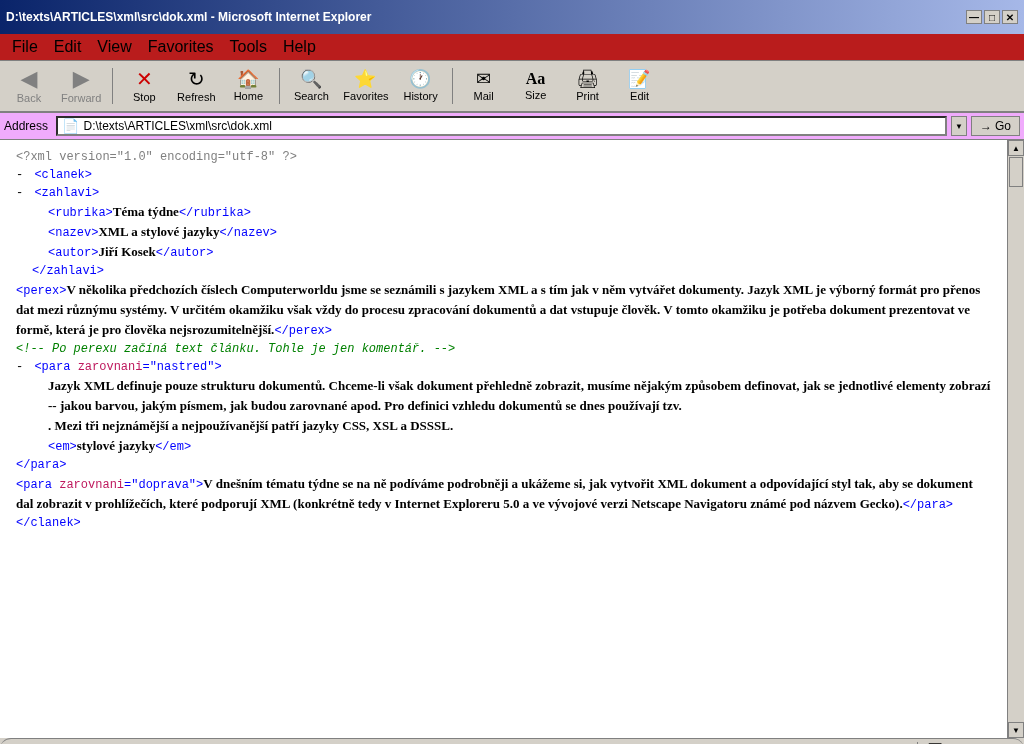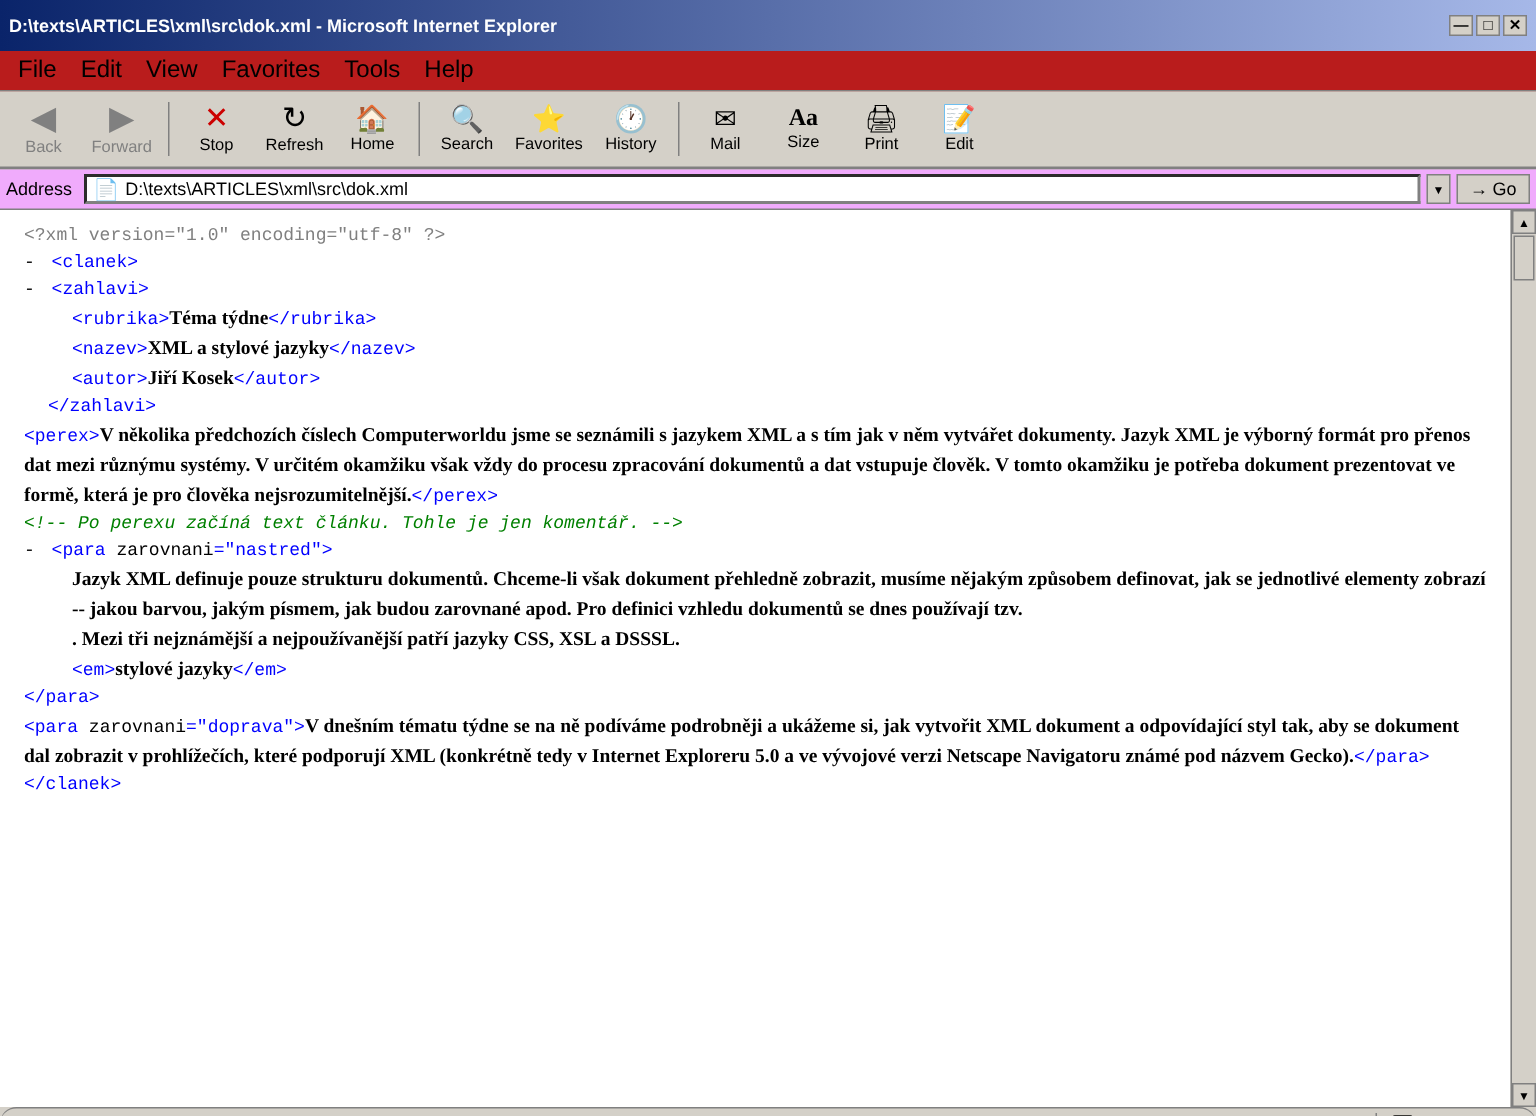--- a/index.html
+++ b/index.html
@@ -176,21 +176,21 @@
     .content {
       flex: 1;
       padding: 8px 16px;
       overflow: hidden;
       background: white;
       font-family: 'Courier New', monospace;
       font-size: 12px;
       line-height: 1.5;
     }
     .xml-blue { color: #0000ff; }
-    .xml-attr { color: #000000; margin-top: 39px; }
+    .xml-attr { color: #be185d; margin-top: 39px; }
     .xml-attrval { color: #0000ff; }
     .xml-comment { color: #008000; font-style: italic; }
     .xml-text { color: #000000; }
     .xml-pi { color: #808080; }
     .dash { color: #000; margin-right: 4px; }
     .indent1 { margin-left: 0; }
     .indent2 { margin-left: 32px; }
     .block { display: block; }
 
     

